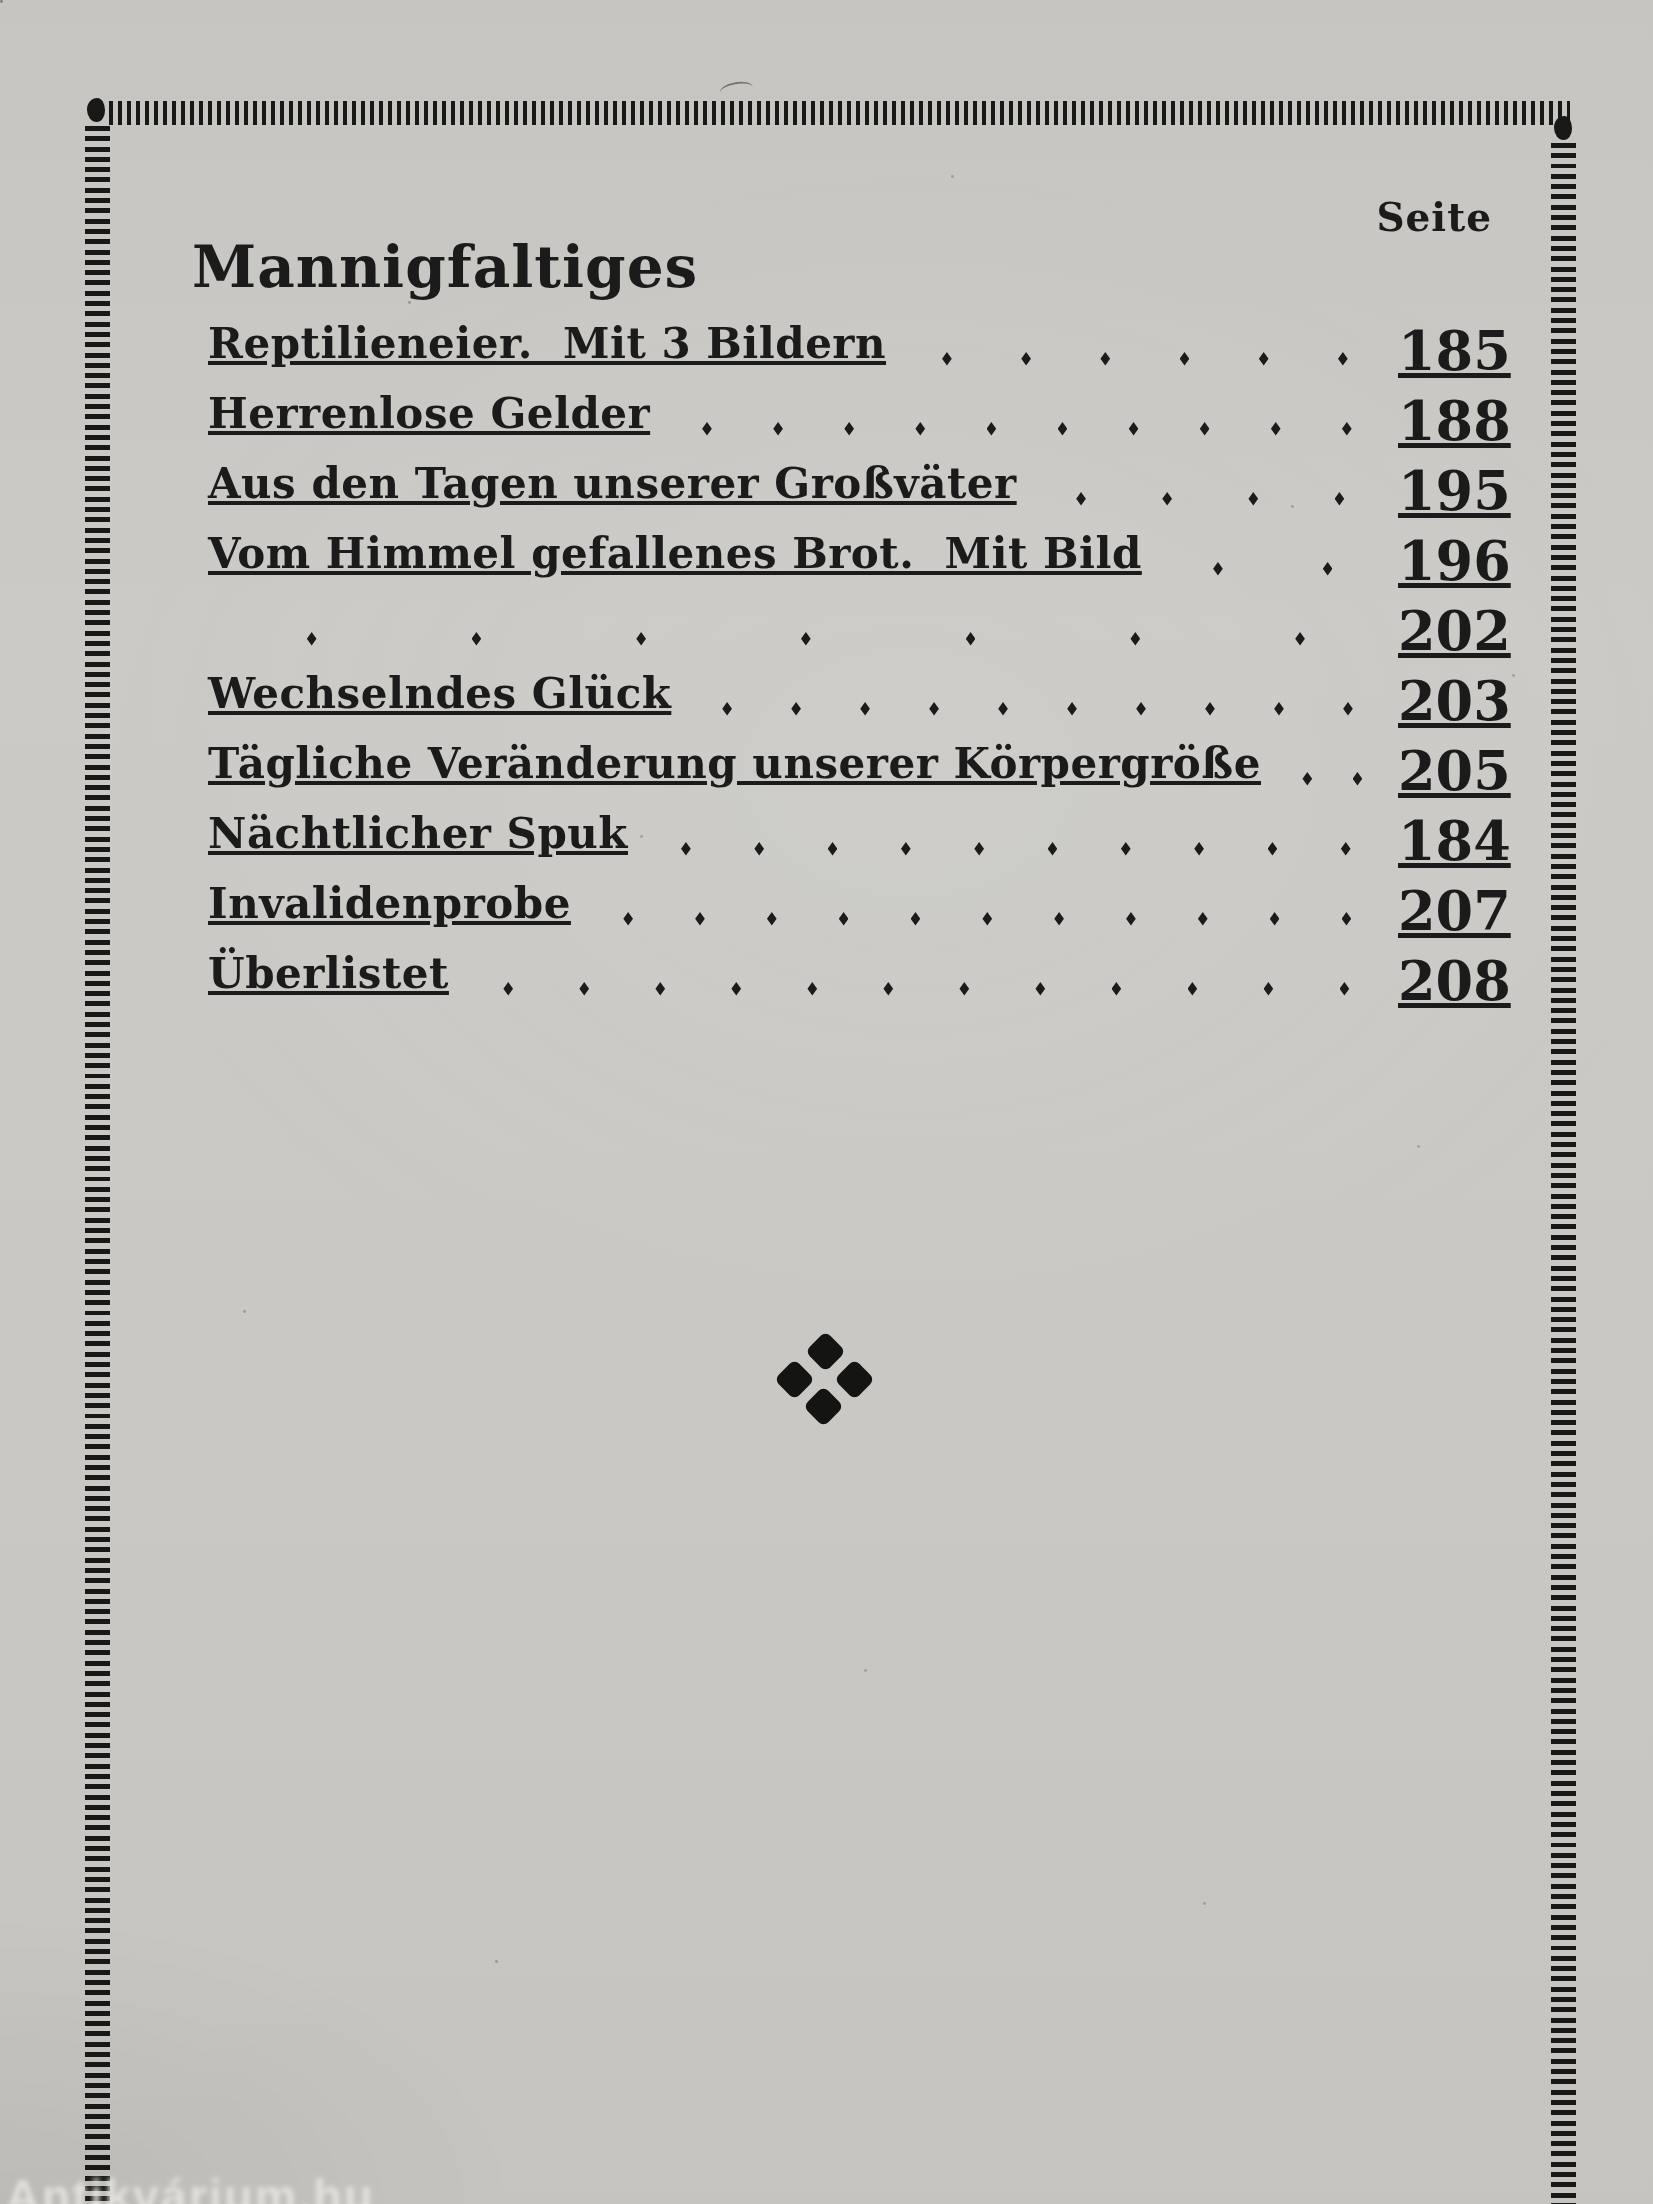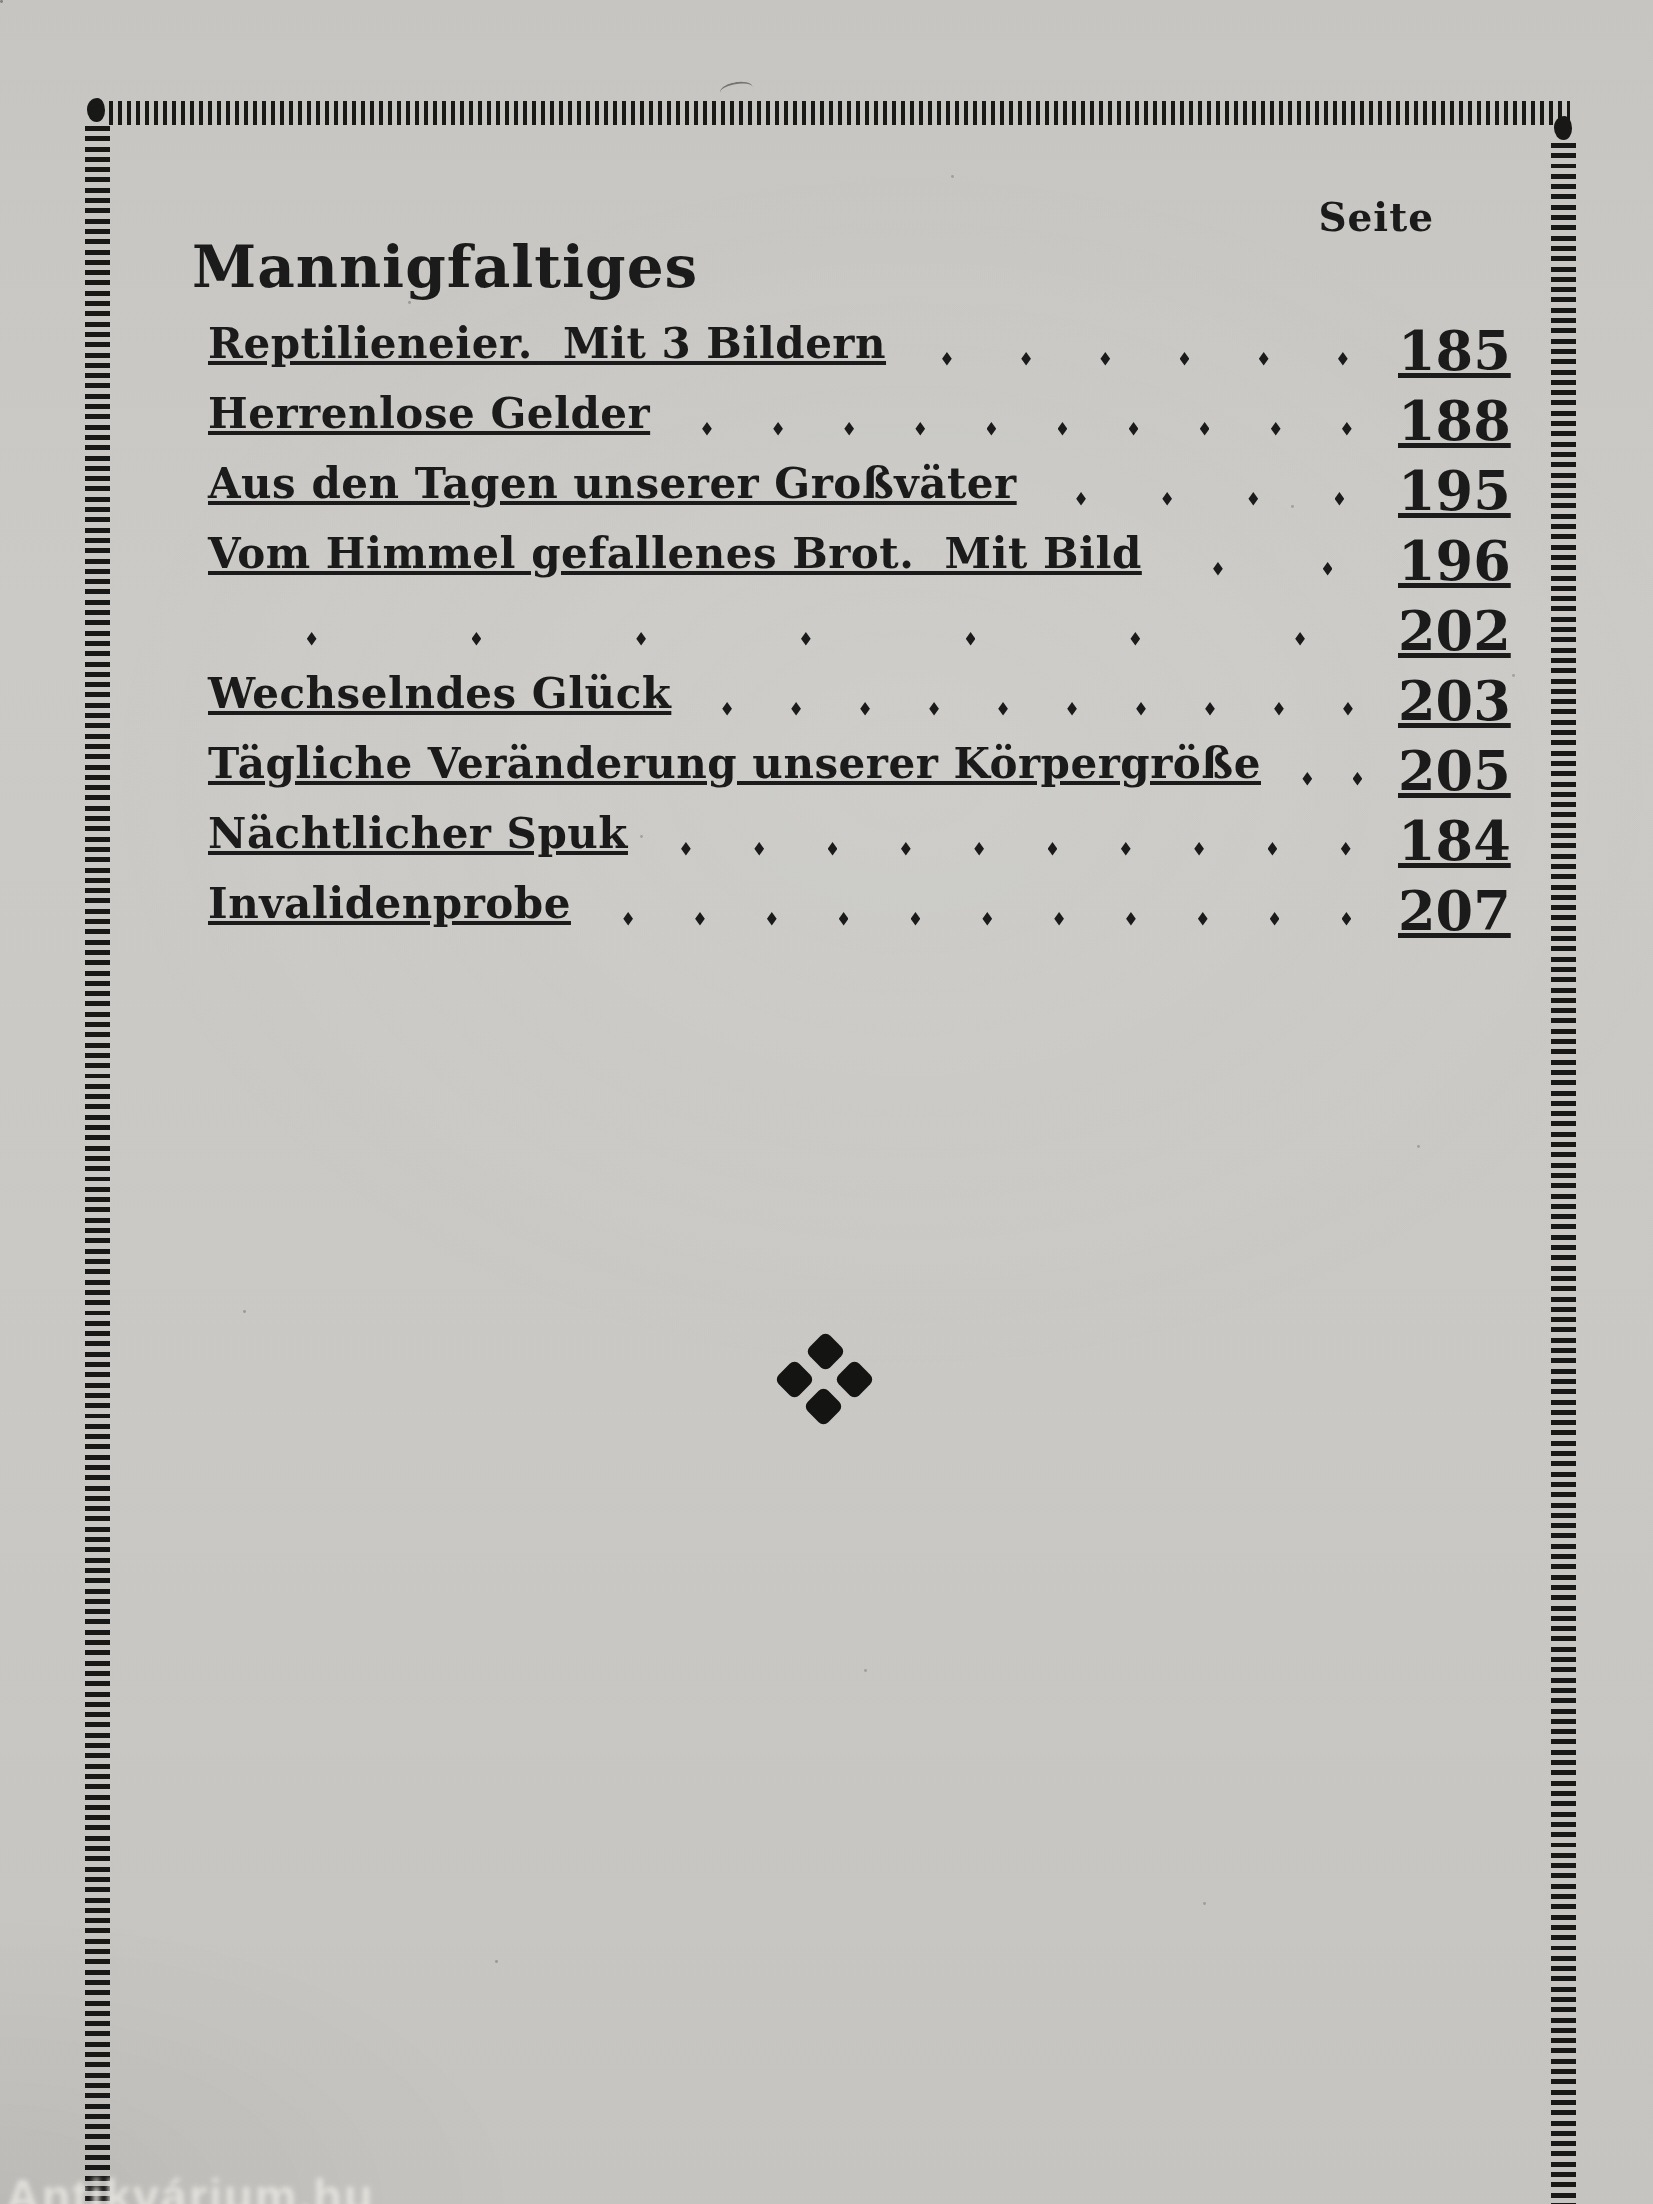--- a/index.html
+++ b/index.html
@@ -73,21 +73,21 @@
     width: 18.4px; height: 24px;
     background: #181817;
     border-radius: 58% 42% 46% 54% / 48% 52% 48% 52%;
   }
   .corner-tl { left: 87px; top: 98px; }
   .corner-tr { left: 1554px; top: 116px; }
 
   
   .seite-label {
     position: absolute;
-    top: 194px; left: 1271px;
+    top: 194px; left: 1329px;
     width: 163px;
     text-align: right;
     font-size: 39px;
     font-weight: bold;
     letter-spacing: 1px;
   }
   .section-heading {
     position: absolute;
     left: 192px; top: 236px;
     margin: 0;
@@ -296,20 +296,38 @@
         <span class="leader-dot"></span>
         <span class="leader-dot"></span>
         <span class="leader-dot"></span>
         <span class="leader-dot"></span>
         <span class="leader-dot"></span>
         <span class="leader-dot"></span>
         <span class="leader-dot"></span>
       </span>
       <span class="toc-page">207</span>
     </div>
+    <div class="toc-row">
+      <span class="toc-title">Überlistet</span>
+      <span class="toc-dots">
+        <span class="leader-dot"></span>
+        <span class="leader-dot"></span>
+        <span class="leader-dot"></span>
+        <span class="leader-dot"></span>
+        <span class="leader-dot"></span>
+        <span class="leader-dot"></span>
+        <span class="leader-dot"></span>
+        <span class="leader-dot"></span>
+        <span class="leader-dot"></span>
+        <span class="leader-dot"></span>
+        <span class="leader-dot"></span>
+        <span class="leader-dot"></span>
+      </span>
+      <span class="toc-page">208</span>
+    </div>
   </div>
 
 <div class="ornament">
   <div class="gem gem-top"></div>
   <div class="gem gem-left"></div>
   <div class="gem gem-right"></div>
   <div class="gem gem-bottom"></div>
 </div>
 
 <div class="watermark">Antikvárium.hu</div>

